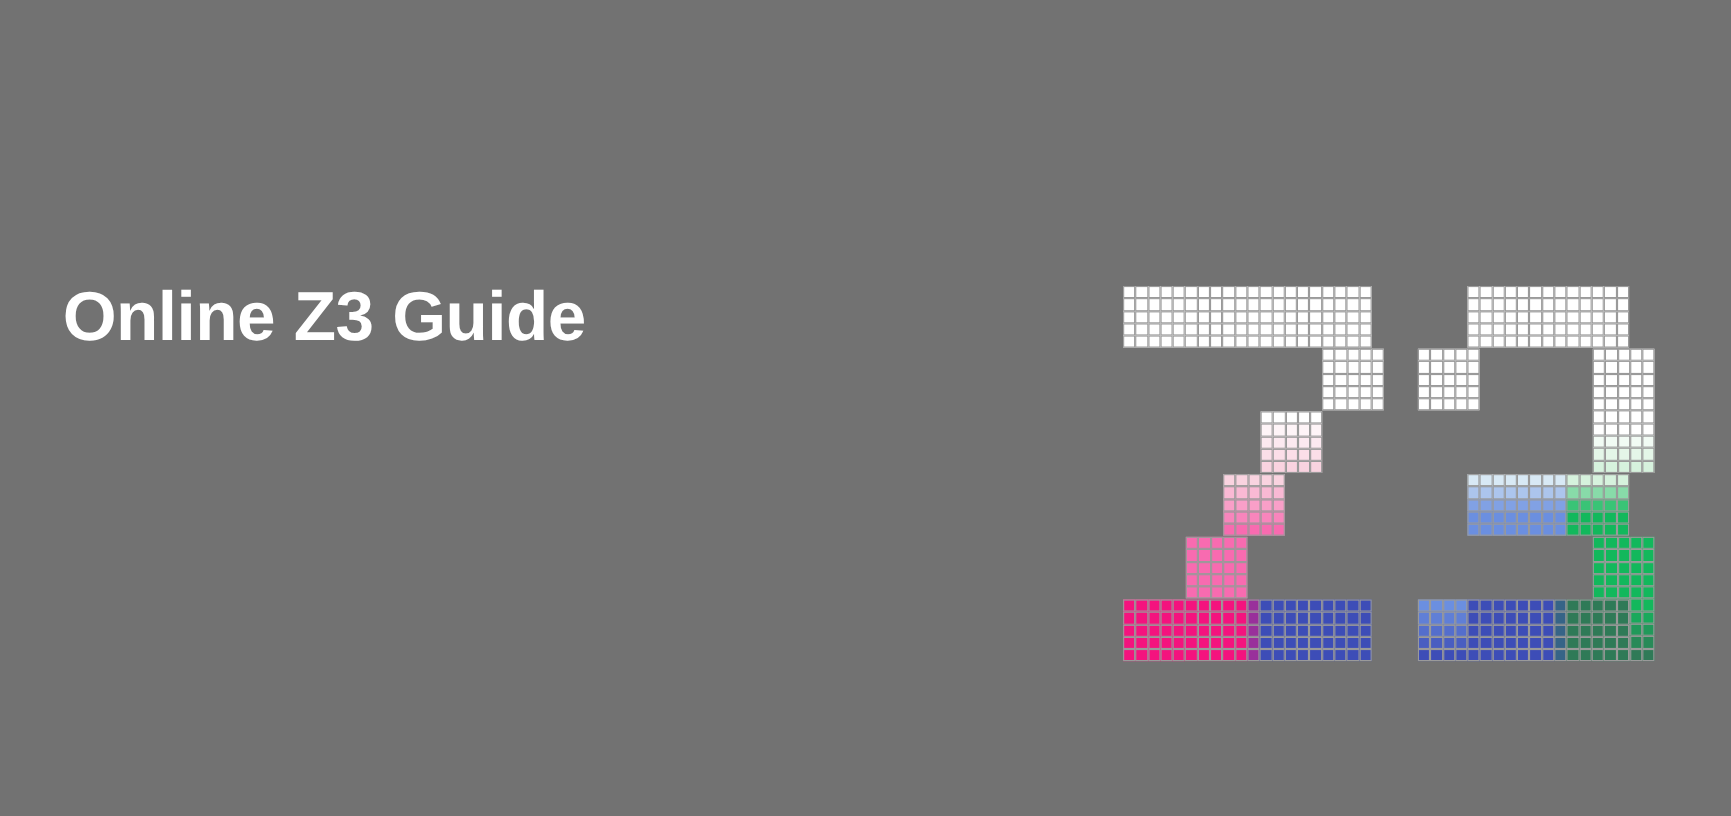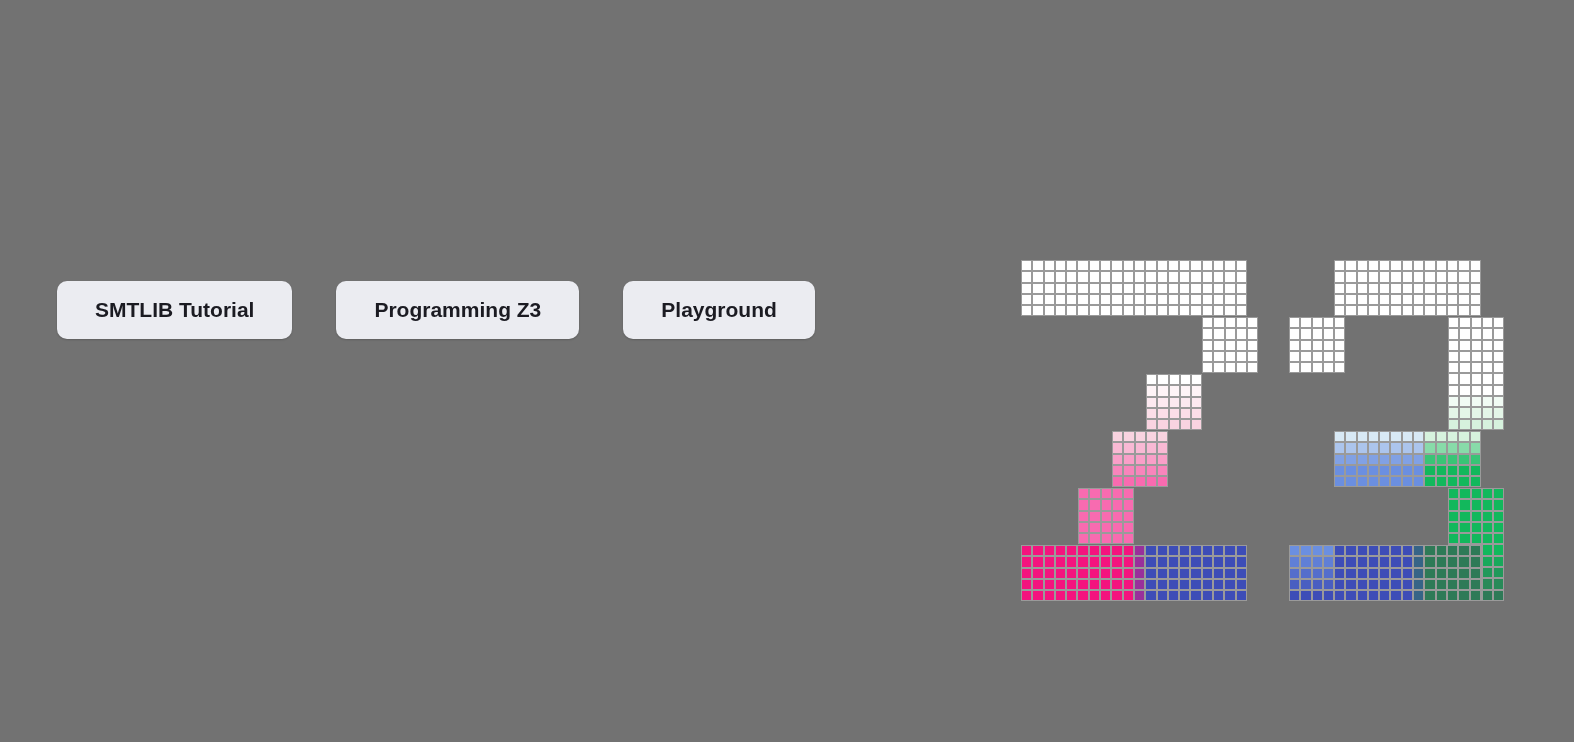--- a/index.html
+++ b/index.html
@@ -93,26 +93,22 @@
     border: 1.2px solid #9a9a9a;
     background: #ffffff;
   }
 </style>
 </head>
 <body>
 
 <div id="hero">
 
   <div id="hero-text">
-
-    <div id="cta-row">
-      <button class="cta-button">SMTLIB Tutorial</button>
-      <button class="cta-button">Programming Z3</button>
-      <button class="cta-button">Playground</button>
-    </div>
+    <h1 id="page-title">Online Z3 Guide</h1>
+
   </div>
 
   <div id="logo-art">
     <div class="glyph" id="glyph-7">
         <div class="pixel-block" style="left: 0px; top: 0px; grid-template-columns: repeat(20, 11.3px); grid-template-rows: repeat(5, 11.3px);">
           <div class="px" style="background: rgb(255, 255, 255);"></div>
           <div class="px" style="background: rgb(255, 255, 255);"></div>
           <div class="px" style="background: rgb(255, 255, 255);"></div>
           <div class="px" style="background: rgb(255, 255, 255);"></div>
           <div class="px" style="background: rgb(255, 255, 255);"></div>

